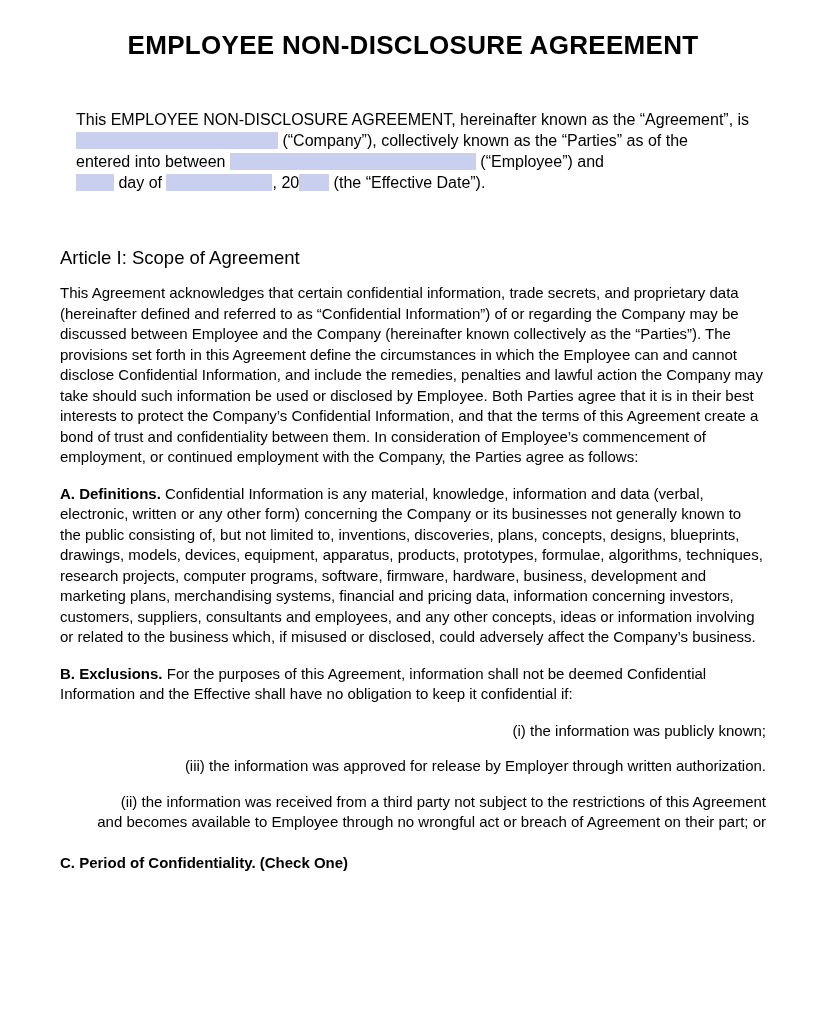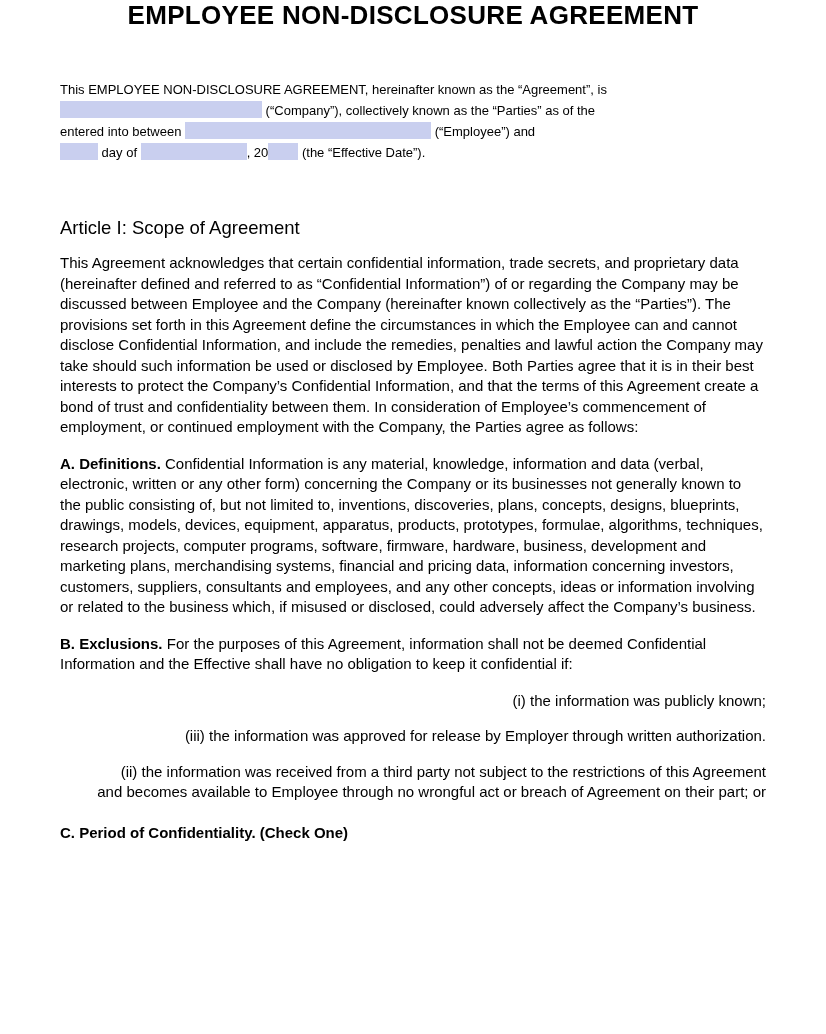--- a/index.html
+++ b/index.html
@@ -7,32 +7,33 @@
   body {
     width: 826px;
     min-height: 1034px;
     background: #ffffff;
     color: #000000;
     font-family: "Liberation Sans", "DejaVu Sans", sans-serif;
   }
   .page {
     width: 706px;
     margin: 0 auto;
+    padding-top: 30px;
   }
   .doc-title {
     font-size: 26px;
     font-weight: bold;
     text-align: center;
     letter-spacing: 0.3px;
     margin: 0 0 48px 0;
   }
   .intro {
-    font-size: 13px;
+    font-size: 16px;
     line-height: 21px;
-    margin: 0 0 54px 0;
+    margin: 0 0 54px 16px;
   }
   .intro-line { white-space: nowrap; }
   .blank {
     display: inline-block;
     height: 17px;
     background: var(--field-highlight, #c9cfef);
     vertical-align: -3px;
   }
   h2.article-heading {
     font-size: 18.5px;

